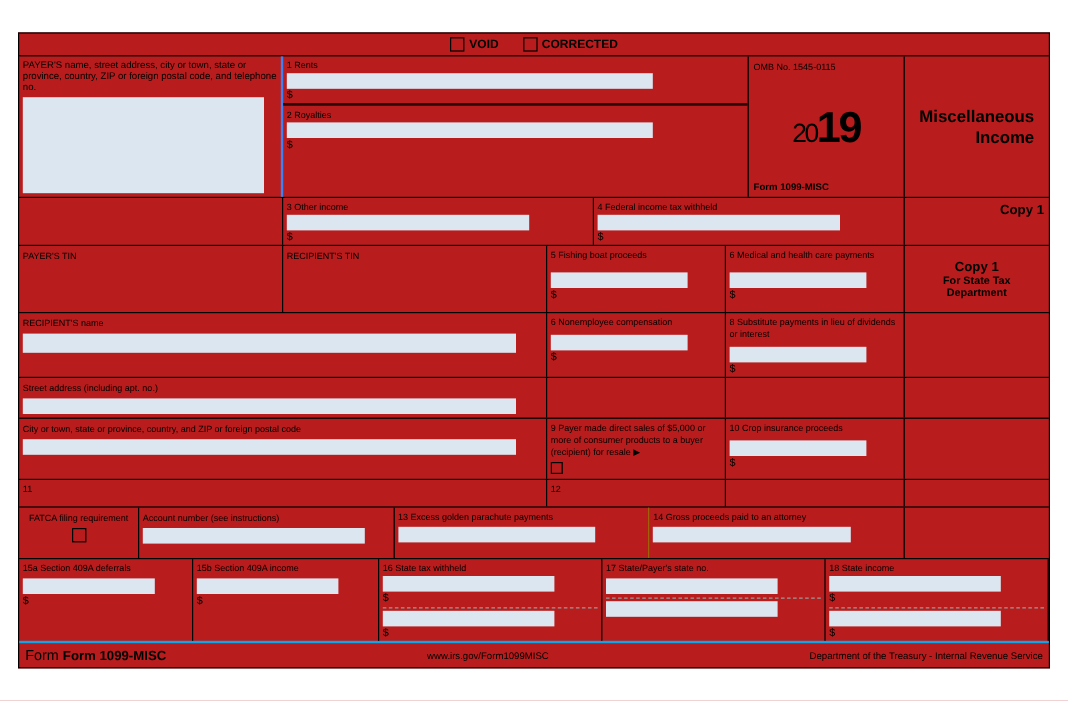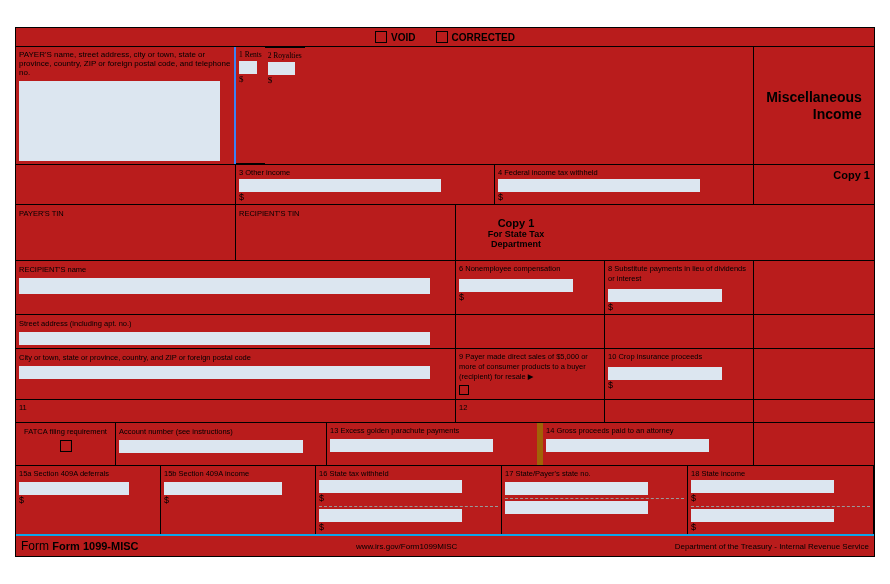--- a/index.html
+++ b/index.html
@@ -48,23 +48,22 @@
     }
     .payer-info {
       width: 220px;
       border-right: 2px solid #3b82f6;
       padding: 3px;
       font-size: 8px;
     }
     .fields-col {
       flex: 1;
       display: flex;
-      flex-direction: row;
+      flex-direction: column;
       border-right: 1px solid #000;
-      font-family: Liberation Serif, serif;
     }
     .field-box {
       padding: 2px 3px;
       border-bottom: 1px solid #000;
       min-height: 30px;
     }
     .field-box:last-child {
       border-bottom: none;
     }
     .field-label {
@@ -209,20 +208,27 @@
         <span class="field-label">1 Rents</span>
         <div class="blue-input"></div>
         <span class="dollar-sign">$</span>
       </div>
       <div class="field-box" style="border-top:1px solid #000;">
         <span class="field-label">2 Royalties</span>
         <div class="blue-input"></div>
         <span class="dollar-sign">$</span>
       </div>
     </div>
+    <div class="year-col">
+      <span class="omb-text">OMB No. 1545-0115</span>
+      <div style="font-size:36px;font-weight:bold;letter-spacing:-2px;line-height:1;">
+        <span style="font-size:22px;font-weight:normal;">20</span><span style="font-size:36px;font-weight:bold;">19</span>
+      </div>
+      <span class="form-name">Form 1099-MISC</span>
+    </div>
     <div class="title-col">
       <div class="misc-income-title">
         <span>Miscellaneous</span><br>
         <span>Income</span>
       </div>
     </div>
   </div>
 
   <div class="row2">
     <div style="width:220px;border-right:1px solid #000;"></div>
@@ -243,20 +249,32 @@
     </div>
   </div>
 
   <div class="row3">
     <div class="tin-box">
       <span class="field-label">PAYER'S TIN</span>
     </div>
     <div class="tin-right">
       <span class="field-label">RECIPIENT'S TIN</span>
     </div>
+    <div style="flex:1;border-right:1px solid #000;display:flex;flex-direction:row;">
+      <div style="flex:1;border-right:1px solid #000;padding:2px 3px;">
+        <span class="field-label">5 Fishing boat proceeds</span>
+        <div class="blue-input" style="margin-top:10px;"></div>
+        <span class="dollar-sign">$</span>
+      </div>
+      <div style="flex:1;padding:2px 3px;">
+        <span class="field-label">6 Medical and health care payments</span>
+        <div class="blue-input" style="margin-top:10px;"></div>
+        <span class="dollar-sign">$</span>
+      </div>
+    </div>
     <div style="width:120px;display:flex;align-items:center;justify-content:center;padding:4px;text-align:center;">
       <div>
         <div style="font-weight:bold;font-size:11px;">Copy 1</div>
         <div style="font-size:9px;font-weight:bold;">For State Tax</div>
         <div style="font-size:9px;font-weight:bold;">Department</div>
       </div>
     </div>
   </div>
 
   <div class="row4">
@@ -321,21 +339,21 @@
     <div style="width:100px;border-right:1px solid #000;padding:3px;min-height:42px;text-align:center;">
       <span class="field-label">FATCA filing requirement</span>
       <div style="margin-top:4px;display:flex;justify-content:center;">
         <span class="checkbox-box" style="width:12px;height:12px;"></span>
       </div>
     </div>
     <div style="flex:1;border-right:1px solid #000;padding:3px;min-height:42px;">
       <span class="field-label">Account number (see instructions)</span>
       <div class="blue-input" style="width:90%;margin-top:4px;"></div>
     </div>
-    <div style="flex:1;border-right:6px solid #a16207;padding:2px 3px;min-height:42px;">
+    <div style="flex:1;border-right:1px solid #a16207;padding:2px 3px;min-height:42px;">
       <span class="field-label">13 Excess golden parachute payments</span>
       <div class="blue-input" style="margin-top:4px;"></div>
     </div>
     <div style="flex:1;border-right:1px solid #000;padding:2px 3px;min-height:42px;">
       <span class="field-label">14 Gross proceeds paid to an attorney</span>
       <div class="blue-input" style="margin-top:4px;"></div>
     </div>
     <div style="width:120px;"></div>
   </div>
 

